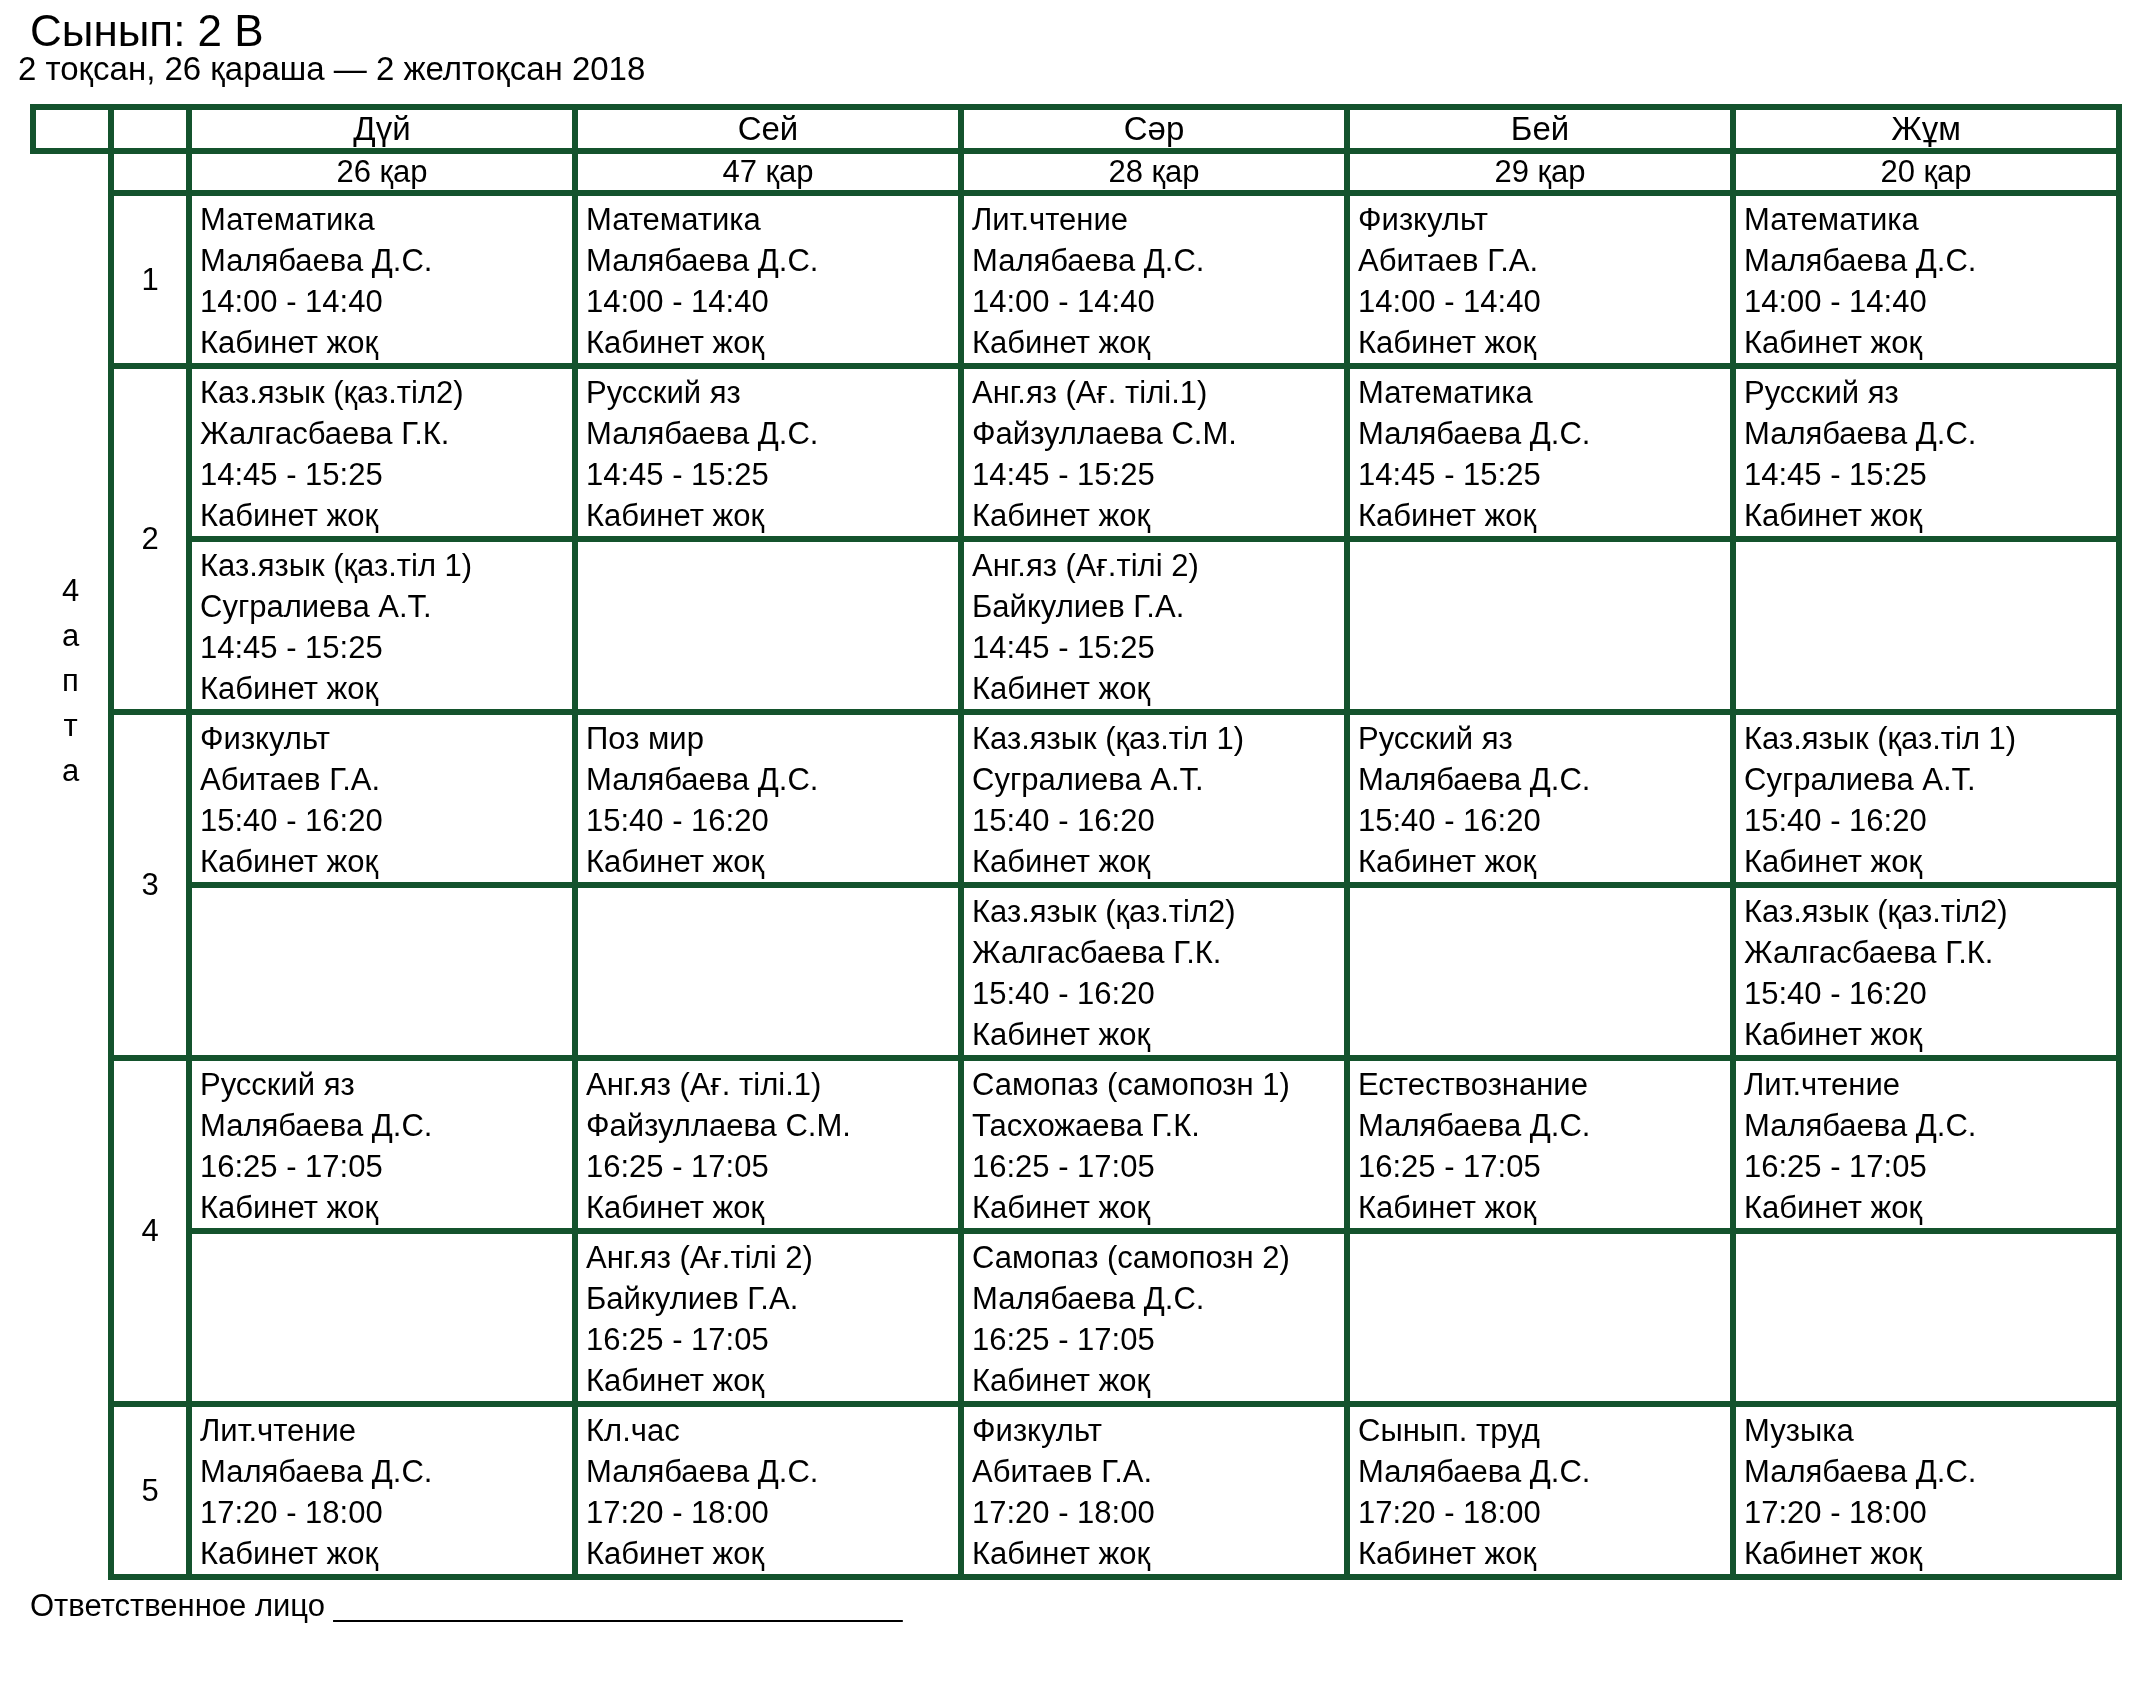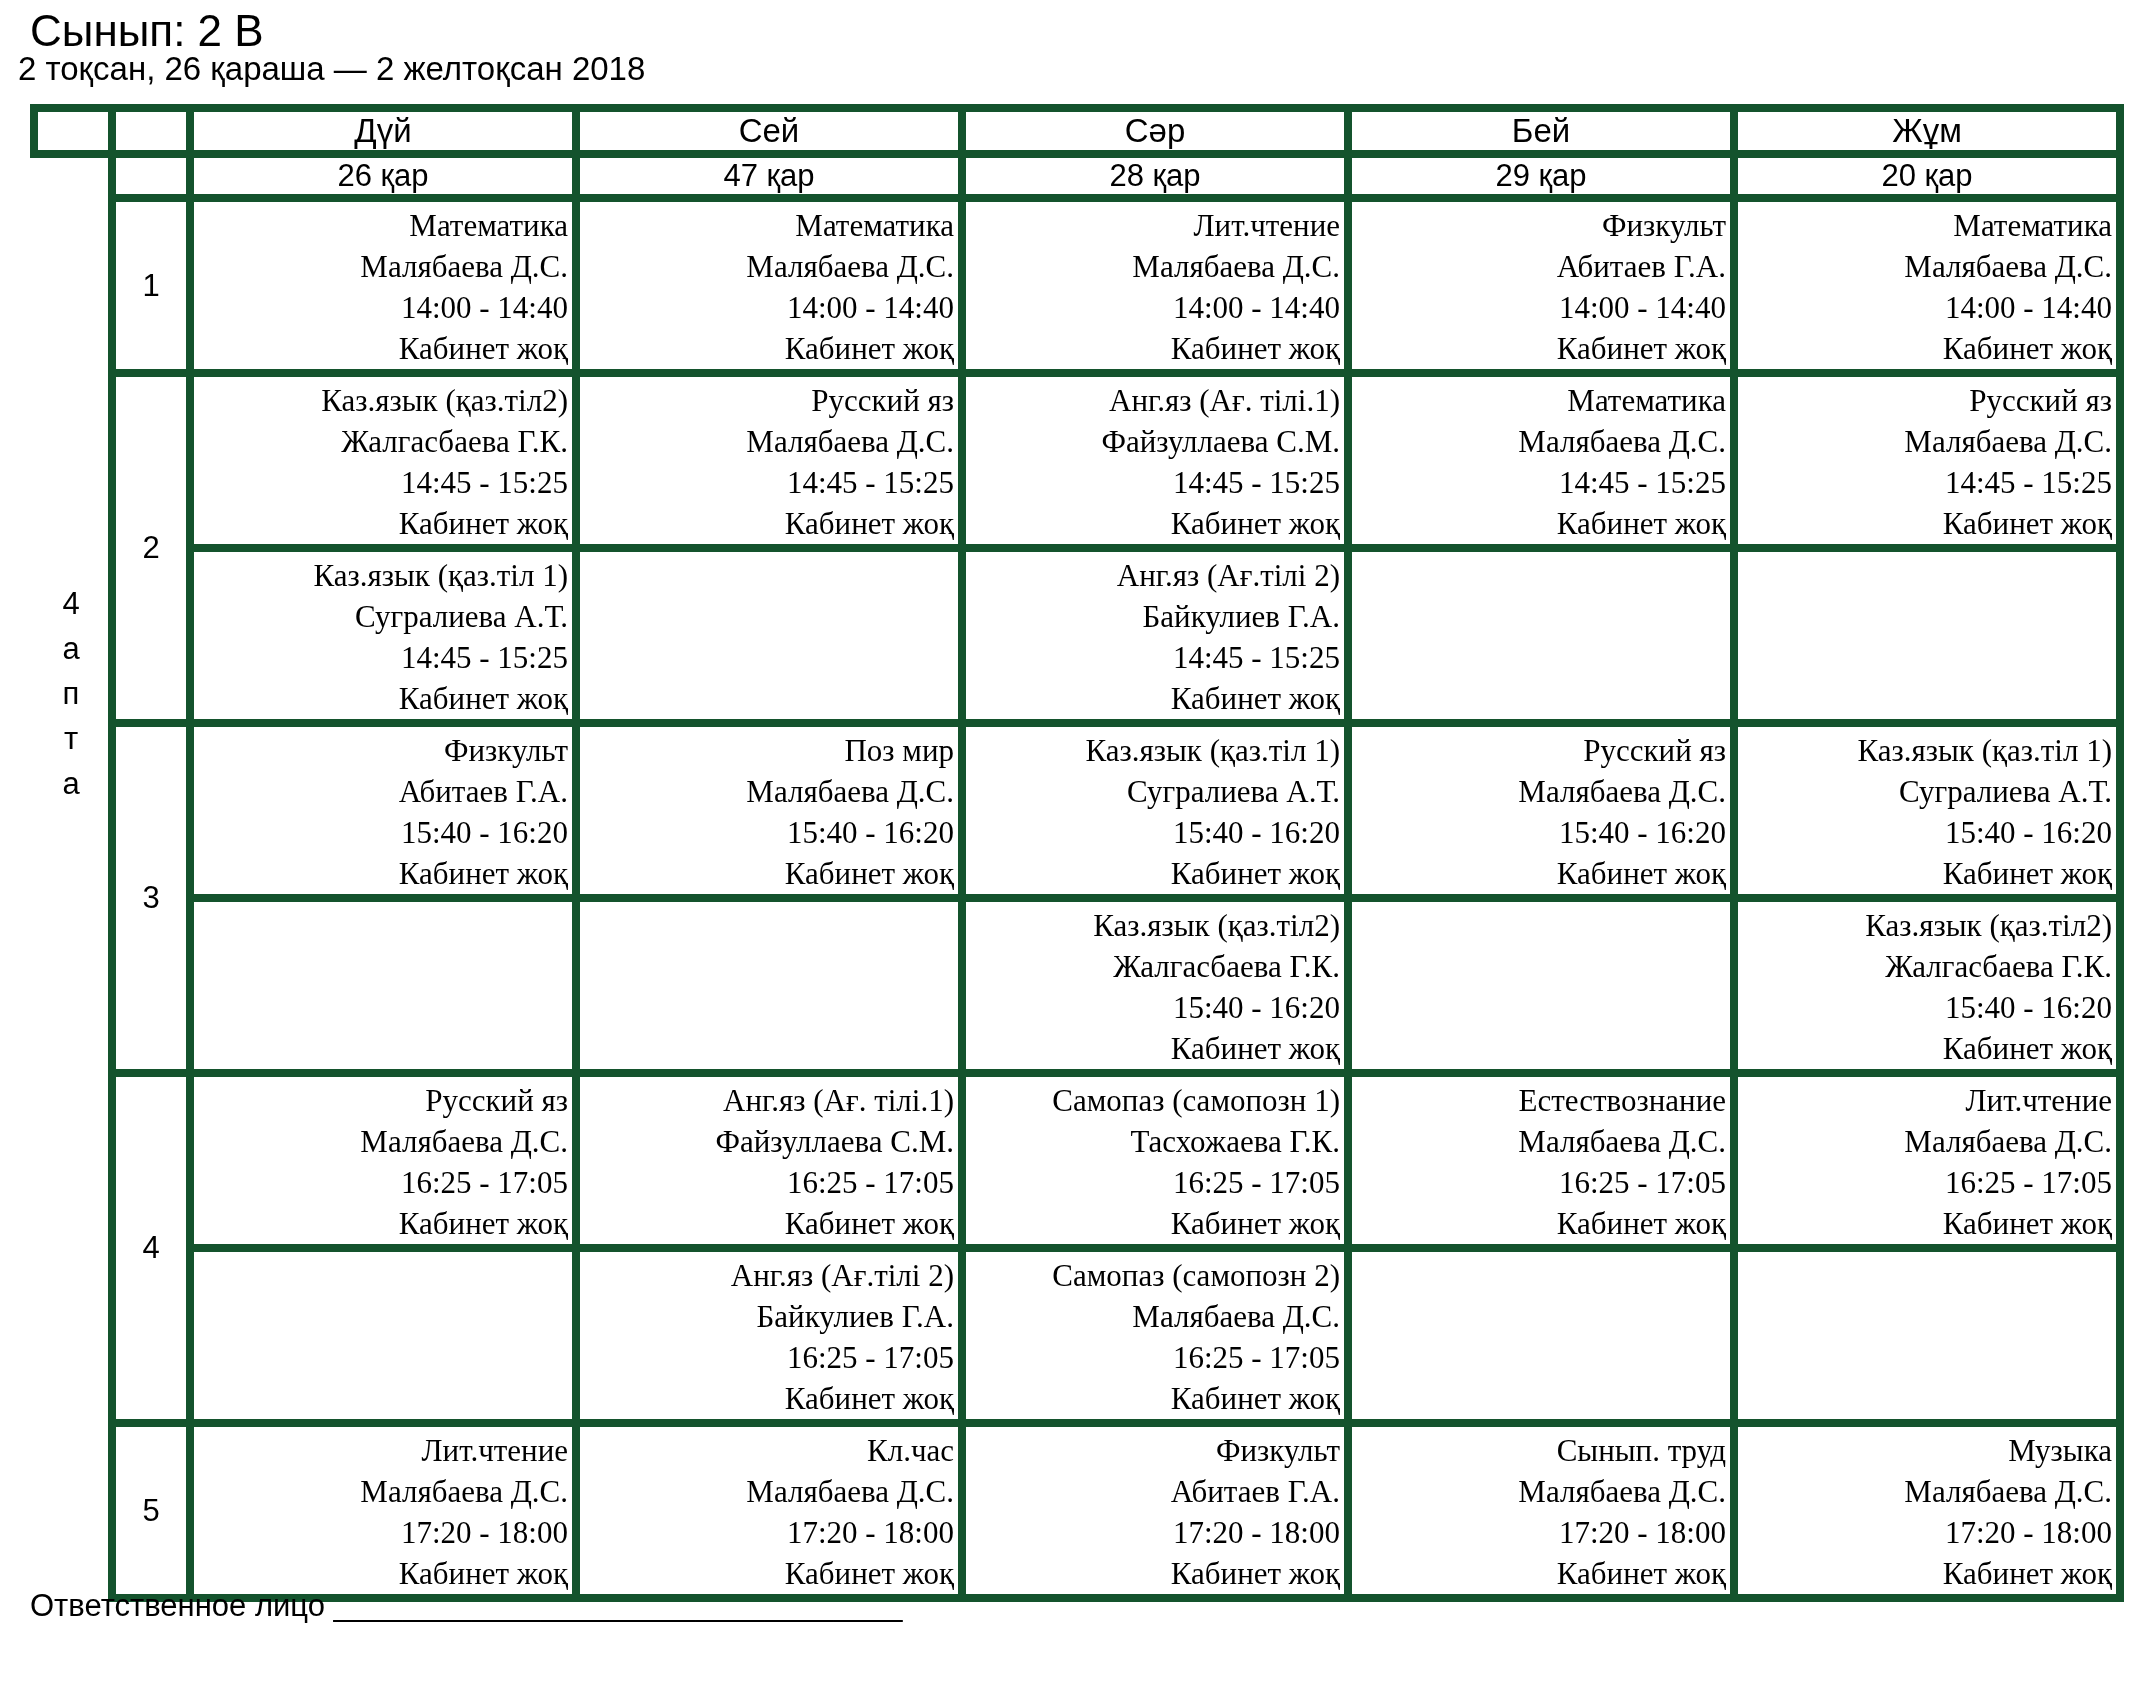--- a/index.html
+++ b/index.html
@@ -5,34 +5,34 @@
   html,body{margin:0;padding:0;}
   body{
     width:2145px;height:1685px;background:#ffffff;color:#000;
     font-family:"Liberation Sans", sans-serif;position:relative;overflow:hidden;
   }
   .title{position:absolute;left:30px;top:6px;font-size:44px;white-space:nowrap;}
   .subtitle{position:absolute;left:18px;top:50px;font-size:33px;white-space:nowrap;}
   table.tt{
     position:absolute;left:30px;top:104px;border-collapse:collapse;table-layout:fixed;
   }
-  .tt td,.tt th{border:8px solid #14532d;padding:0;font-weight:normal;vertical-align:top;}
+  .tt td,.tt th{border:6px solid #14532d;padding:0;font-weight:normal;vertical-align:top;}
   .tt .r-head{height:41px;}
   .tt .r-p1{height:169px;}
   .tt .r-sub{height:163px;}
   .tt .r-p5{height:167px;}
   th.day{font-size:33px;text-align:center;vertical-align:middle;}
   td.date{font-size:31px;text-align:center;vertical-align:middle;}
   td.numcell{font-size:31px;text-align:center;vertical-align:middle;}
   td.corner, td.numhead{background:#fff;}
   td.weekspan{border:none;vertical-align:middle;text-align:center;}
   td.weekspan .stack{
     white-space:pre-line;font-size:31px;line-height:45px;position:relative;top:-185px;
   }
-  td.lesson{font-size:31px;line-height:41px;padding:3px 4px 0 8px;text-align:right;font-family:Liberation Serif, serif;}
+  td.lesson{font-size:31px;line-height:41px;padding:3px 4px 0 8px;text-align:left;}
   td.lesson .l{white-space:nowrap;overflow:hidden;}
   .footer{position:absolute;left:30px;top:1588px;font-size:31px;white-space:nowrap;}
 </style>
 </head>
 <body>
 
 <div class="title">Сынып: 2 В</div>
 <div class="subtitle">2 тоқсан, 26 қараша — 2 желтоқсан 2018</div>
 
 <table class="tt">

